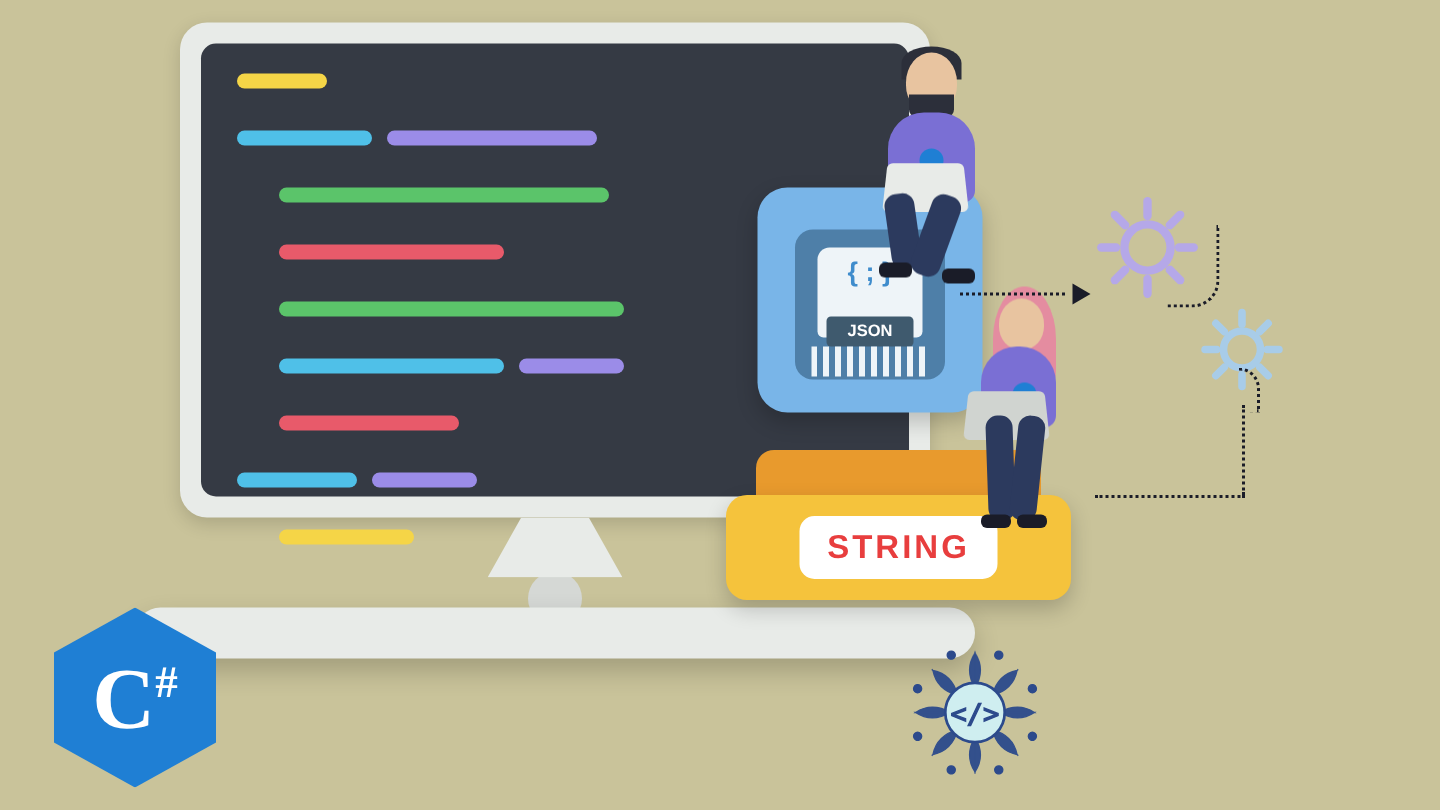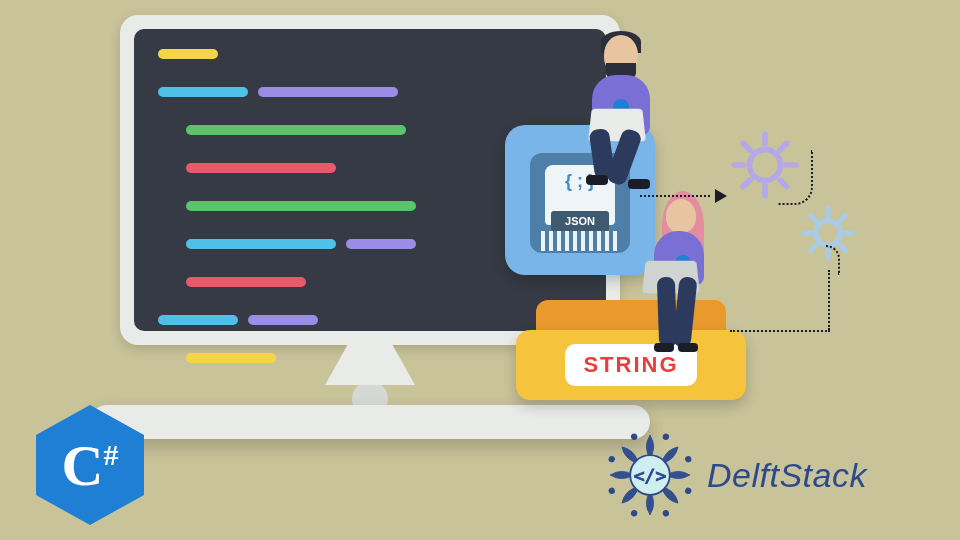--- a/index.html
+++ b/index.html
@@ -79,21 +79,21 @@
     position: absolute; left: 46px; top: 86px; width: 58px; height: 20px;
     background: #3f5a6e; color: #fff; font-size: 11px; font-weight: bold;
     text-align: center; line-height: 20px; border-radius: 3px;
   }
   .json-shred {
     position: absolute; left: 36px; top: 106px; width: 78px; height: 20px;
     background: repeating-linear-gradient(90deg,#eef4f8 0 4px, transparent 4px 8px);
   }
 
   .string-block {
-    position: absolute; left: 516px; top: 300px;
+    position: absolute; left: 484px; top: 300px;
     width: 230px; height: 100px;
   }
   .string-top {
     width: 190px; height: 30px; background: #e89a2d; border-radius: 12px 12px 0 0;
     margin: 0 auto;
   }
   .string-body {
     width: 230px; height: 70px; background: #f5c33c; border-radius: 14px;
     display: flex; align-items: center; justify-content: center;
     box-shadow: 0 6px 14px rgba(0,0,0,0.2);
@@ -323,14 +323,13 @@
             <path d="M50 50 L50 6 Q58 18 50 32 Q42 18 50 6 Z" transform="rotate(270 50 50)" fill="#2c4a8c" opacity="0.95"></path>
             <circle cx="50" cy="4" r="3" transform="rotate(292.5 50 50)" fill="#2c4a8c"></circle>
             <path d="M50 50 L50 6 Q58 18 50 32 Q42 18 50 6 Z" transform="rotate(315 50 50)" fill="#2c4a8c" opacity="0.95"></path>
             <circle cx="50" cy="4" r="3" transform="rotate(337.5 50 50)" fill="#2c4a8c"></circle>
           </g>
         <circle cx="50" cy="50" r="22" fill="#cfeef0" stroke="#2c4a8c" stroke-width="2"></circle>
         <text x="50" y="58" text-anchor="middle" font-size="20" fill="#2c4a8c" font-family="monospace">&lt;/&gt;</text>
       </g>
     </svg>
   </div>
-  <span class="delft-text">DelftStack</span>
 </div>
 
 </body></html>

